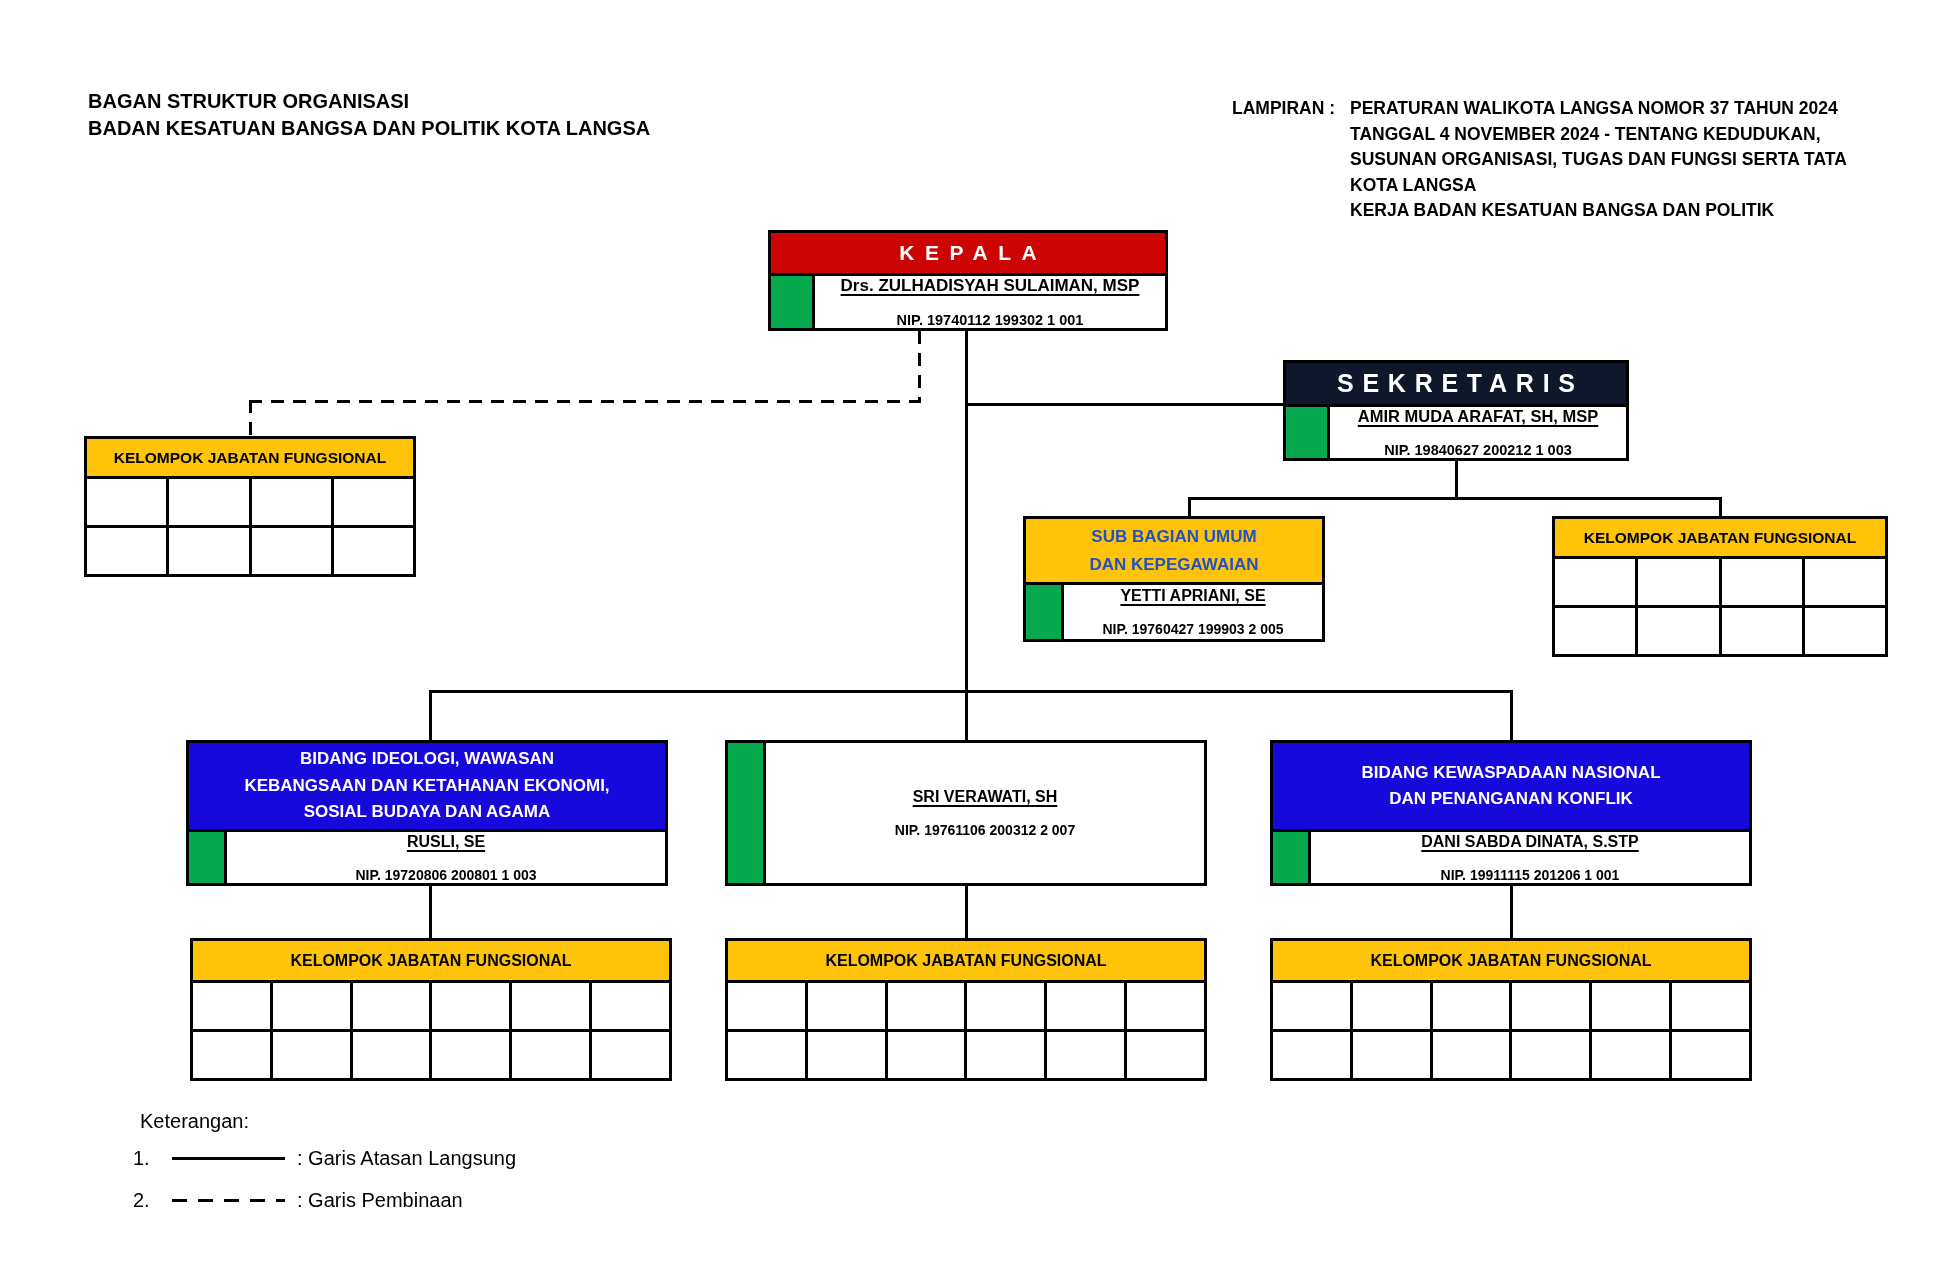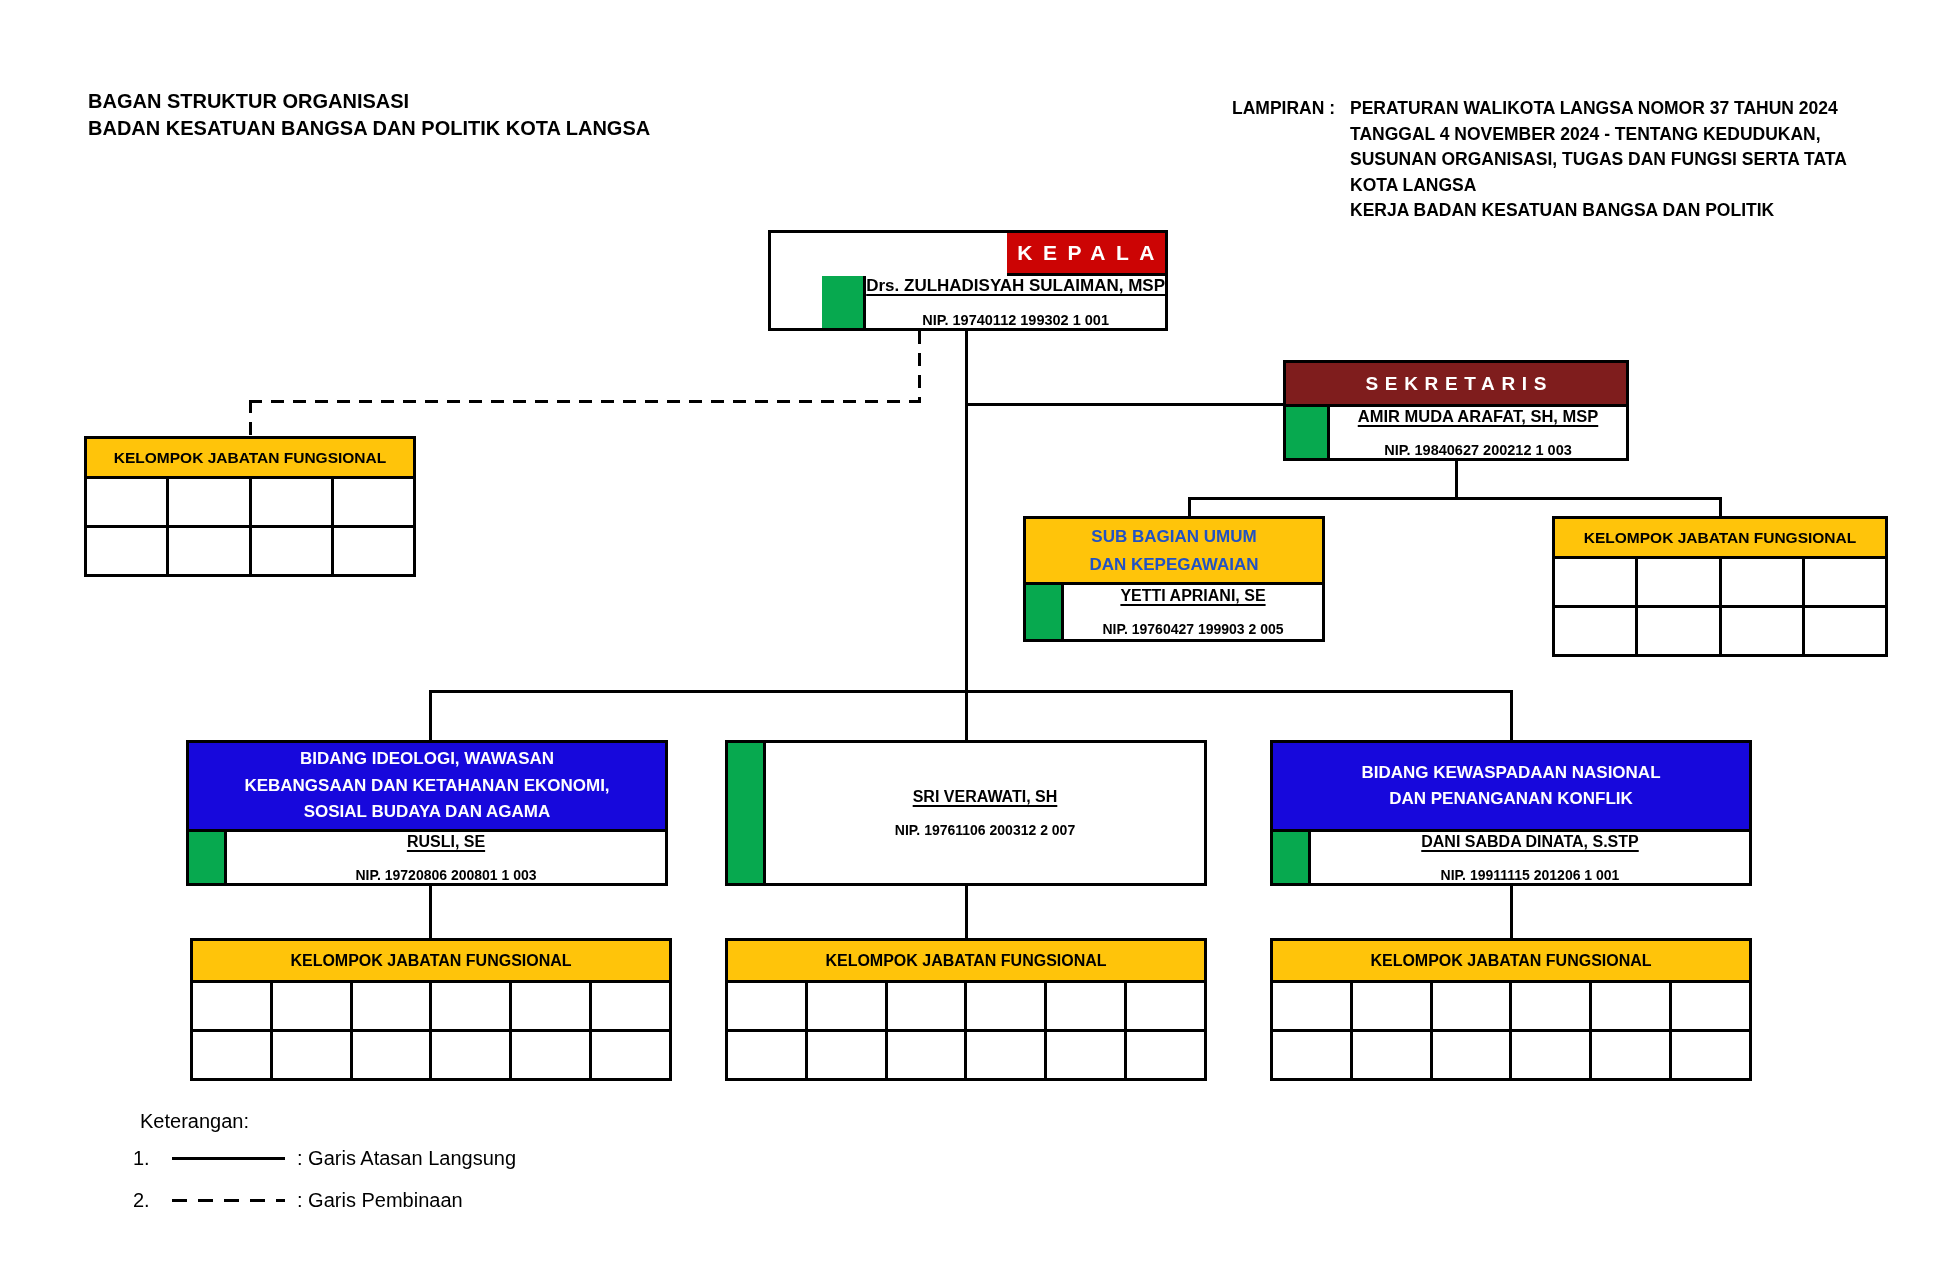--- a/index.html
+++ b/index.html
@@ -16,28 +16,28 @@
   .node{position:absolute;border:3px solid #000;background:#fff;box-sizing:border-box;display:flex;flex-direction:column;}
   .node-header{display:flex;align-items:center;justify-content:center;text-align:center;font-weight:bold;border-bottom:3px solid #000;box-sizing:border-box;}
   .node-body{flex:1;display:flex;box-sizing:border-box;}
   .green-cell{flex:0 0 auto;background:#07A94F;border-right:3px solid #000;box-sizing:border-box;}
   .node-text{flex:1;display:flex;flex-direction:column;align-items:center;justify-content:center;gap:16px;}
   .person-name{font-weight:bold;text-decoration:underline;text-decoration-thickness:2px;text-underline-offset:3px;color:#000;}
   .person-nip{font-weight:bold;color:#000;}
   .pre{white-space:pre-line;}
 
   
-  #kepala{left:768px;top:230px;width:400px;height:101px;align-items:flex-end;}
+  #kepala{left:768px;top:230px;width:400px;height:101px;}
   #kepala .node-header{height:45px;background:#CC0404;color:#fff;font-size:21px;letter-spacing:0.5em;padding-left:0.5em;}
   #kepala .green-cell{width:44px;}
   #kepala .person-name{font-size:17px;}
   #kepala .person-nip{font-size:14.5px;}
 
   #sekretaris{left:1283px;top:360px;width:346px;height:101px;}
-  #sekretaris .node-header{height:45px;background:#7f1d1d;color:#fff;font-size:19px;letter-spacing:0.35em;padding-left:0.35em;}
+  #sekretaris .node-header{height:45px;background:#0f172a;color:#fff;font-size:25px;letter-spacing:0.35em;padding-left:0.35em;}
   #sekretaris .green-cell{width:44px;}
   #sekretaris .person-name{font-size:16.5px;}
   #sekretaris .person-nip{font-size:14.5px;}
 
   #subbagian{left:1023px;top:516px;width:302px;height:126px;}
   #subbagian .node-header{height:66px;background:#FFC40A;color:#2152C4;font-size:17px;line-height:1.6;}
   #subbagian .green-cell{width:38px;}
   #subbagian .person-name{font-size:16px;}
   #subbagian .person-nip{font-size:14px;}
 

